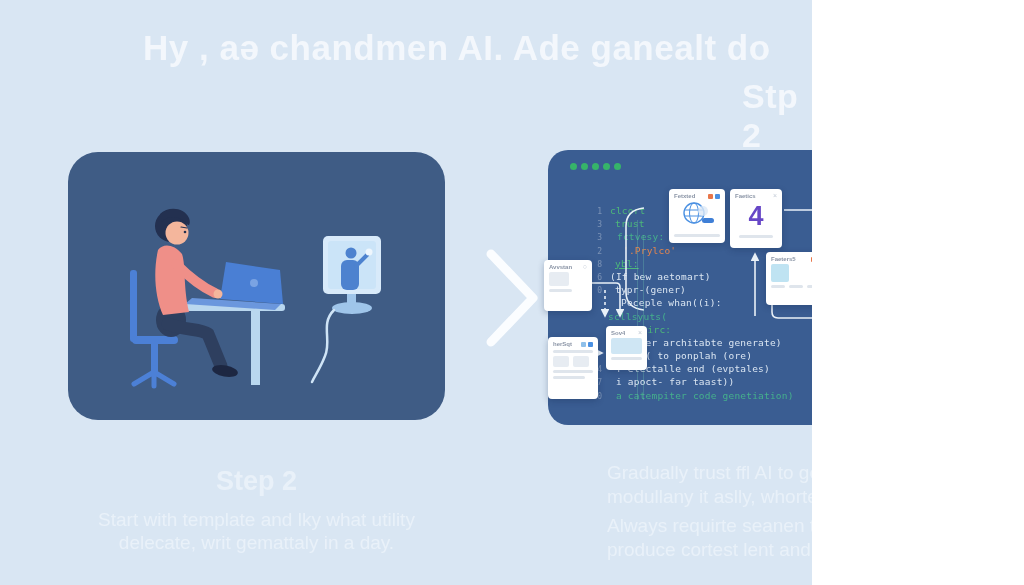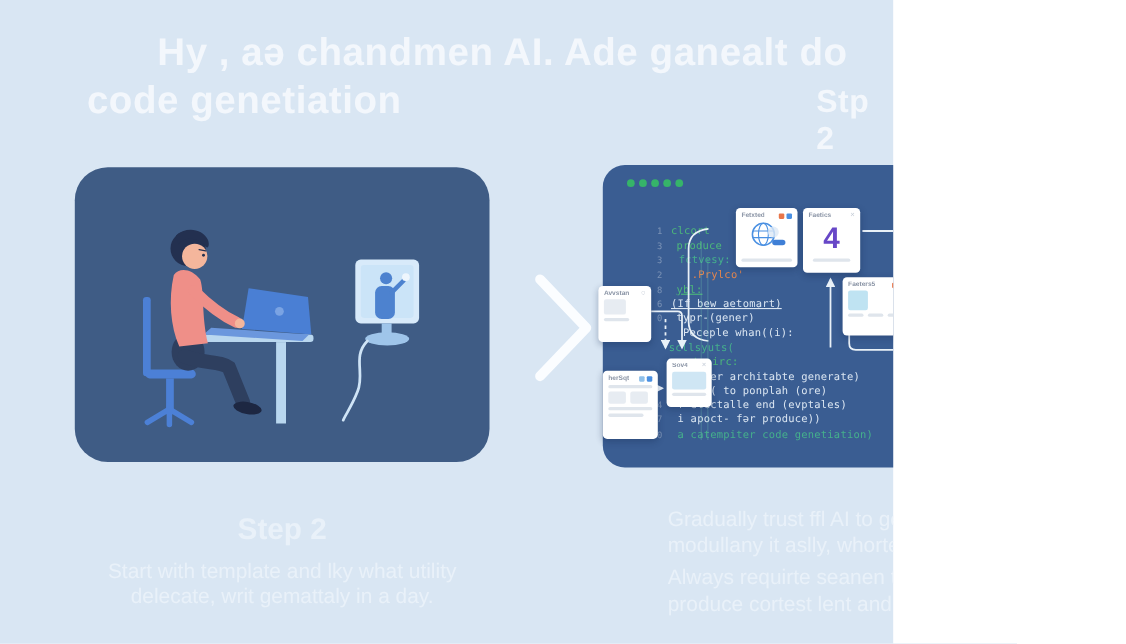--- a/index.html
+++ b/index.html
@@ -10,21 +10,21 @@
     --text-light:#f3f7fc; --caption-text:#e9f1f9; --line-gray:#dfe5ec;
     --thumb-gray:#e7ecf2; --thumb-cyan:#bfe3f2; --connector:#e9f1f8;
   }
   *{margin:0;padding:0;box-sizing:border-box;}
   body{font-family:"Liberation Sans",sans-serif;background:#fff;}
   #stage{position:relative;width:812px;height:585px;background:var(--background);overflow:hidden;}
 
   
   .title-l1{position:absolute;left:143px;top:28px;font-size:35px;font-weight:700;color:var(--text-light);letter-spacing:.5px;}
   .title-l2{position:absolute;left:79px;top:72px;font-size:35px;font-weight:700;color:var(--text-light);letter-spacing:.5px;}
-  .stp2{position:absolute;left:742px;top:77px;font-size:29px;font-weight:700;color:var(--text-light);letter-spacing:.5px;}
+  .stp2{position:absolute;left:742px;top:77px;font-size:34px;font-weight:700;color:var(--text-light);letter-spacing:.5px;}
 
   
   .panel-left{position:absolute;left:68px;top:152px;width:377px;height:268px;border-radius:30px;background:var(--panel-left);}
 
   
   .chevron{position:absolute;left:483px;top:246px;}
 
   
   .editor{position:absolute;left:548px;top:150px;width:387px;height:275px;border-radius:20px;background:var(--panel-right);}
   .dots{position:absolute;left:22px;top:13px;display:flex;gap:4px;}
@@ -59,21 +59,20 @@
   .cap-left{position:absolute;left:68px;top:508px;width:377px;text-align:center;font-size:19px;line-height:23px;color:var(--caption-text);}
   .cap-right{position:absolute;left:607px;top:461px;width:370px;font-size:19px;line-height:24px;color:var(--caption-text);}
   .cap-right .para{margin-bottom:5px;}
 </style>
 </head>
 <body>
 
 <div id="stage">
 
   <div class="title-l1">Hy , aə chandmen AI. Ade ganealt do</div>
-  <div class="title-l2">code genetiation</div>
   <div class="stp2">Stp 2</div>
 
   <div class="panel-left">
     <svg width="377" height="268" viewBox="0 0 377 268">
 
       <g>
         <rect x="62" y="118" width="7" height="72" rx="3" fill="#4c80d6"></rect>
         <rect x="64" y="184" width="46" height="8" rx="4" fill="#4c80d6"></rect>
         <rect x="83" y="192" width="7" height="28" fill="#4c80d6"></rect>
         <path d="M86,220 L66,232 M86,220 L106,232 M86,216 L86,234" stroke="#4c80d6" stroke-width="5" stroke-linecap="round" fill="none"></path>
@@ -149,37 +148,37 @@
       </svg>
     </div>
 
     <div class="code" id="code-lines">
         <div class="code-row">
           <span class="ln">1</span>
           <span class="ct c-green" style="padding-left: 2px;">clcort</span>
         </div>
         <div class="code-row">
           <span class="ln">3</span>
-          <span class="ct c-green" style="padding-left: 7px;">produce</span>
+          <span class="ct c-green" style="padding-left: 7px;">trust</span>
         </div>
         <div class="code-row">
           <span class="ln">3</span>
           <span class="ct c-teal" style="padding-left: 9px;">fctvesy:</span>
         </div>
         <div class="code-row">
           <span class="ln">2</span>
           <span class="ct c-orange" style="padding-left: 15px;">'.Prylco'</span>
         </div>
         <div class="code-row">
           <span class="ln">8</span>
           <span class="ct c-green" style="padding-left: 7px; text-decoration: underline;">ybl:</span>
         </div>
         <div class="code-row">
           <span class="ln">6</span>
-          <span class="ct c-white" style="padding-left: 2px; text-decoration: underline;">(If bew aetomart)</span>
+          <span class="ct c-white" style="padding-left: 2px;">(If bew aetomart)</span>
         </div>
         <div class="code-row">
           <span class="ln">0</span>
           <span class="ct c-white" style="padding-left: 7px;">typr-(gener)</span>
         </div>
         <div class="code-row">
           <span class="ln"></span>
           <span class="ct c-white" style="padding-left: 13px;">Peceple whan((i):</span>
         </div>
         <div class="code-row">
@@ -197,21 +196,21 @@
         <div class="code-row">
           <span class="ln"></span>
           <span class="ct c-white" style="padding-left: 8px;">taast( to ponplah (ore)</span>
         </div>
         <div class="code-row">
           <span class="ln">4</span>
           <span class="ct c-white" style="padding-left: 8px;">f electalle end (evptales)</span>
         </div>
         <div class="code-row">
           <span class="ln">7</span>
-          <span class="ct c-white" style="padding-left: 8px;">i apoct- fər produce))</span>
+          <span class="ct c-white" style="padding-left: 8px;">i apoct- fər taast))</span>
         </div>
         <div class="code-row">
           <span class="ln">10</span>
           <span class="ct c-teal" style="padding-left: 8px;">a catempiter code genetiation)</span>
         </div>
       </div>
 
     <svg class="wires" width="387" height="275" viewBox="0 0 387 275">
       <defs>
         <marker id="arr" viewBox="0 0 10 10" refX="8" refY="5" markerWidth="5.5" markerHeight="5.5" orient="auto-start-reverse">

